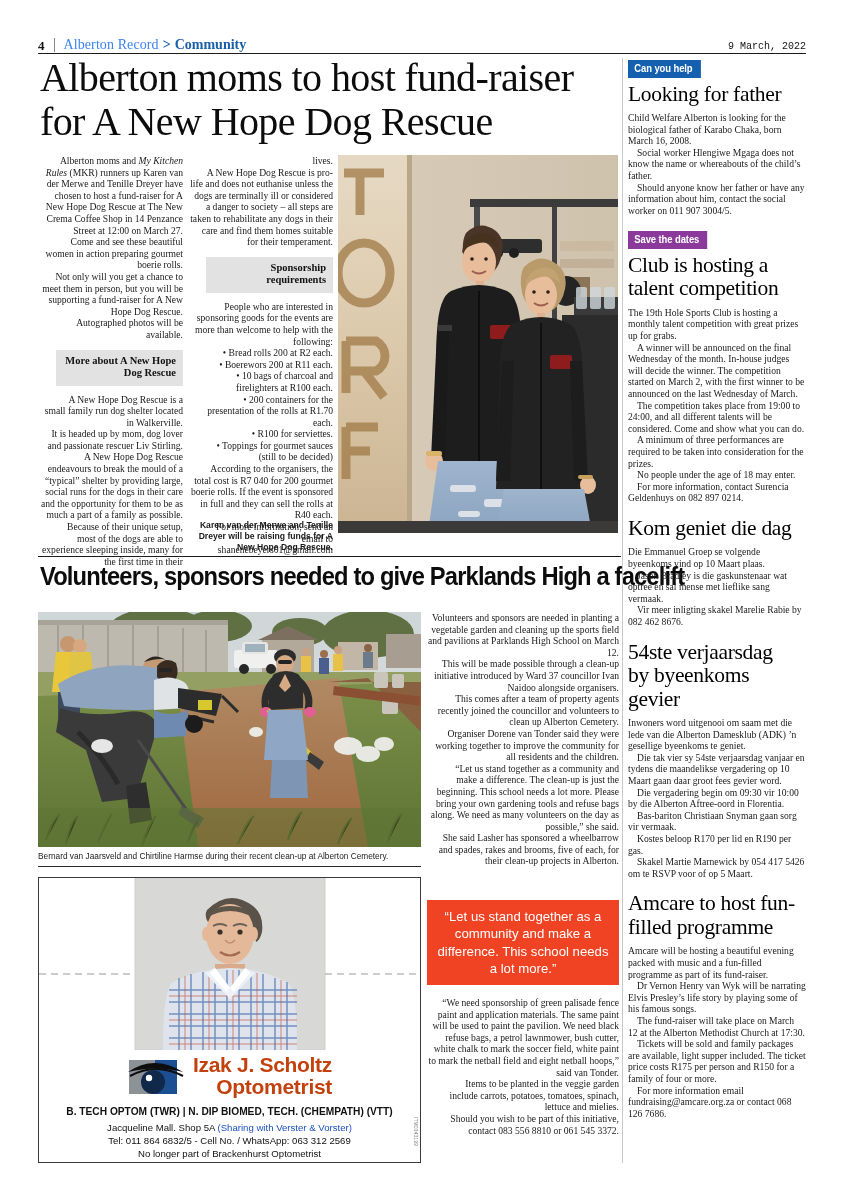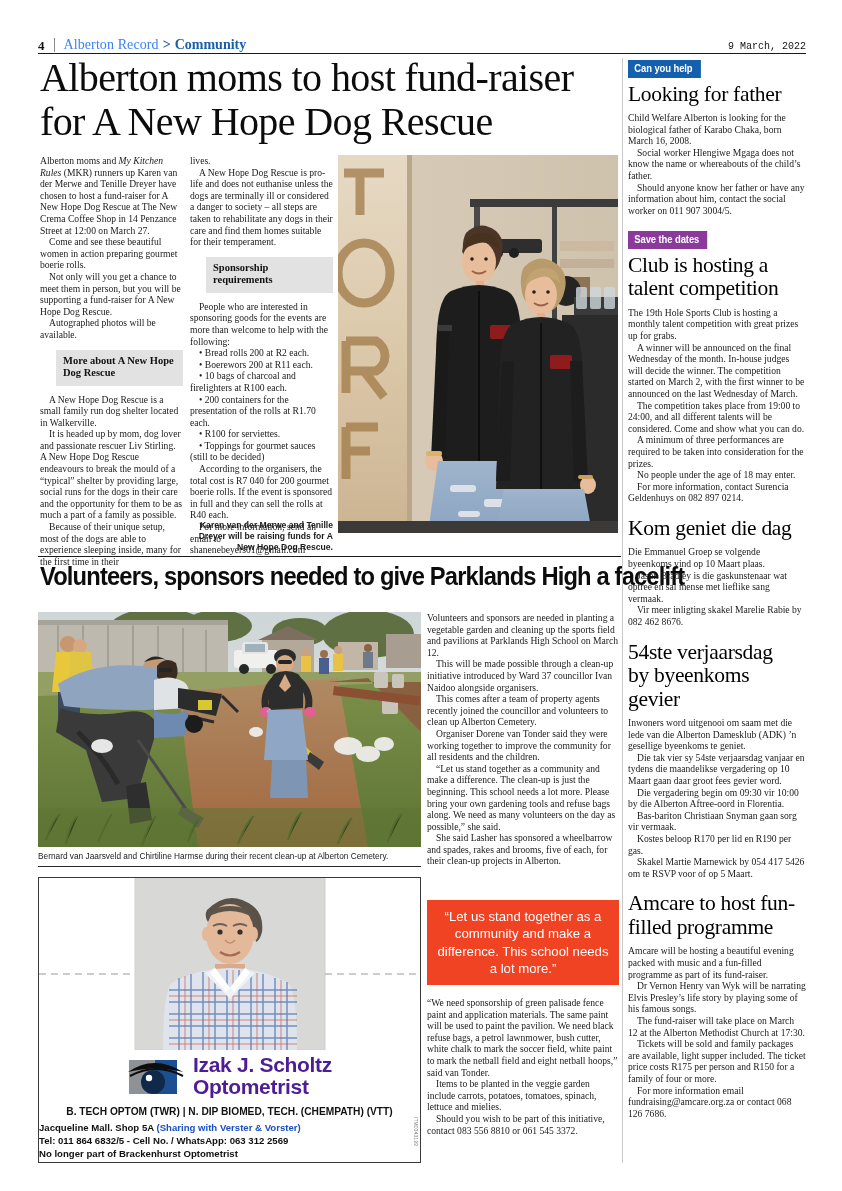--- a/index.html
+++ b/index.html
@@ -80,21 +80,21 @@
     background: #1b1b1b;
   }
 
   
   .body-col p {
     margin: 0;
     font-family: "Liberation Serif", serif;
     font-size: 9.6px;
     line-height: 11.6px;
     color: #1a1a1a;
-    text-align: left;
+    text-align: right;
     text-indent: 9px;
   }
   .body-col p.first {
     text-indent: 0;
   }
   .body-col p em { font-style: italic; }
 
   
   .main-headline {
     position: absolute;
@@ -265,42 +265,44 @@
     width: 58px;
     height: 44px;
     margin-right: 8px;
     position: relative;
   }
   .ad-name {
     font-family: "Liberation Sans", sans-serif;
     font-weight: bold;
     font-size: 21px;
     line-height: 22px;
-    color: #4c1d95;
+    color: #c2410c;
     letter-spacing: -0.3px;
+    text-align: right;
   }
   .ad-name .sub { display:block; }
   .ad-cred {
     position: absolute;
     left: 0;
     top: 228px;
     width: 381px;
     text-align: center;
     font-family: "Liberation Sans", sans-serif;
     font-weight: bold;
     font-size: 10.2px;
     color: #111;
   }
   .ad-lines {
     position: absolute;
     left: 0;
     top: 243px;
     width: 381px;
+    text-align: center;
     font-family: "Liberation Sans", sans-serif;
-    font-weight: bold;
+    font-weight: normal;
     font-size: 9.6px;
     line-height: 13.2px;
     color: #111;
   }
   .ad-lines .blue { color: #1a4fbf; }
   .ad-vert-code {
     position: absolute;
     right: 2px;
     bottom: 16px;
     font-family: "Liberation Sans", sans-serif;

